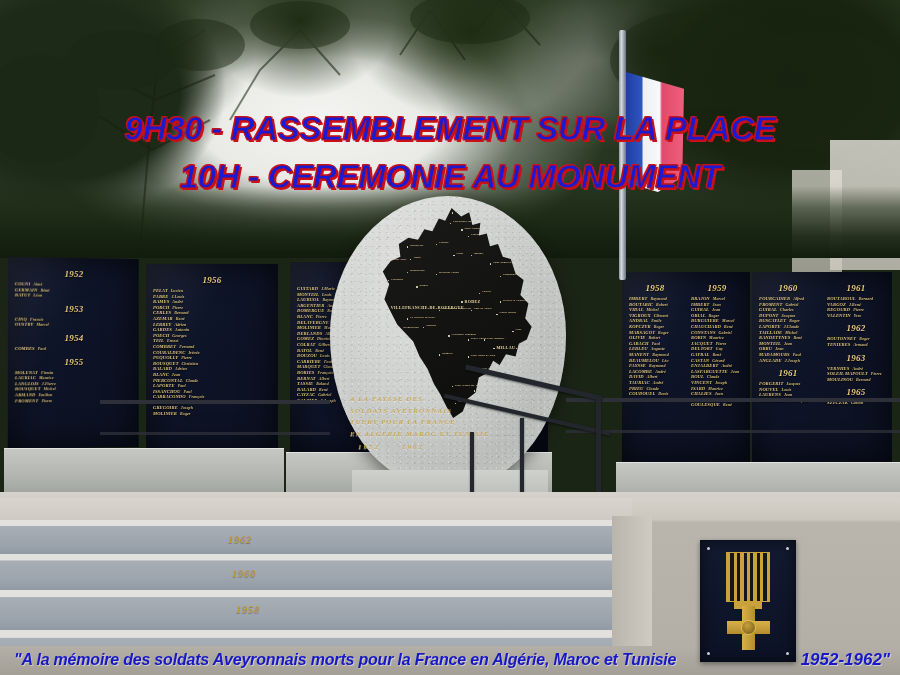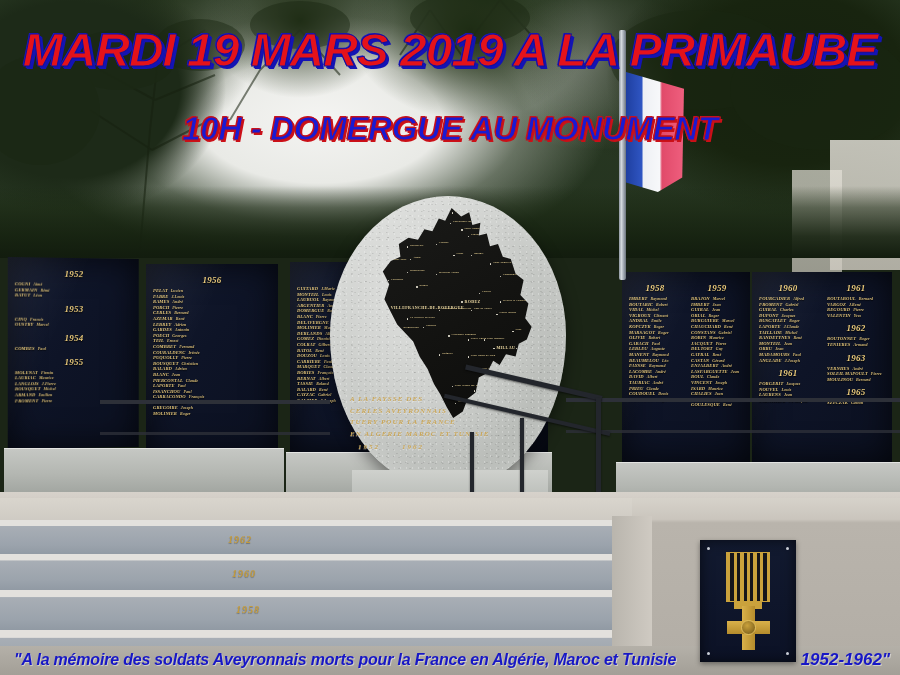--- a/index.html
+++ b/index.html
@@ -1077,21 +1077,21 @@
         <div class="city" style="left: 78%; top: 72.8%;">La Cavalerie</div>
         <div class="dot" style="left: 46%; top: 84%;"></div>
         <div class="city" style="left: 48%; top: 82.8%;">Saint-Sernin-sur-Rance</div>
         <div class="dot" style="left: 60%; top: 86%;"></div>
         <div class="city" style="left: 62%; top: 84.8%;">Camarès</div>
         <div class="dot" style="left: 48%; top: 92%;"></div>
         <div class="city" style="left: 50%; top: 90.8%;">Belmont-sur-Rance</div>
       </div>
     <div class="inscr">
       <div>A  LA  FAYSSE  DES</div>
-      <div>CERLES  AVEYRONNAIS</div>
+      <div>SOLDATS  AVEYRONNAIS</div>
       <div>TUERY  POUR  LA  FRANCE</div>
       <div>EN ALGERIE  MAROC  ET  TUNISIE</div>
       <div class="yrs">
         <span>1952</span><span>1962</span>
       </div>
     </div>
   </div>
   <div class="stelebase"></div>
 
   <div class="handrail hrTop"></div>
@@ -1121,25 +1121,23 @@
     <div class="screw" style="right:7px; top:7px;"></div>
     <div class="screw" style="left:7px;  bottom:7px;"></div>
     <div class="screw" style="right:7px; bottom:7px;"></div>
     <div class="ribbon"></div>
     <div class="ribbonFoot"></div>
     <div class="crossV"></div>
     <div class="crossH"></div>
     <div class="crossMed"></div>
   </div>
 
-  <div class="titleWrap">
-    <div class="headline">MARDI 19 MARS 2019 A LA PRIMAUBE</div>
-  </div>
   <div class="subWrap">
-    <div class="subline">10H - DOMERGUE AU MONUMENT</div>
+    <div class="subline">9H30 - RASSEMBLEMENT SUR LA PLACE</div>
+    <div class="subline">10H - CEREMONIE AU MONUMENT</div>
   </div>
 
   <div class="captionBar">
     <div class="caption">"A la mémoire des soldats Aveyronnais morts pour la France en Algérie, Maroc et Tunisie</div>
     <div class="capYears">1952-1962"</div>
   </div>
 
 </div>
 
 </body></html>

